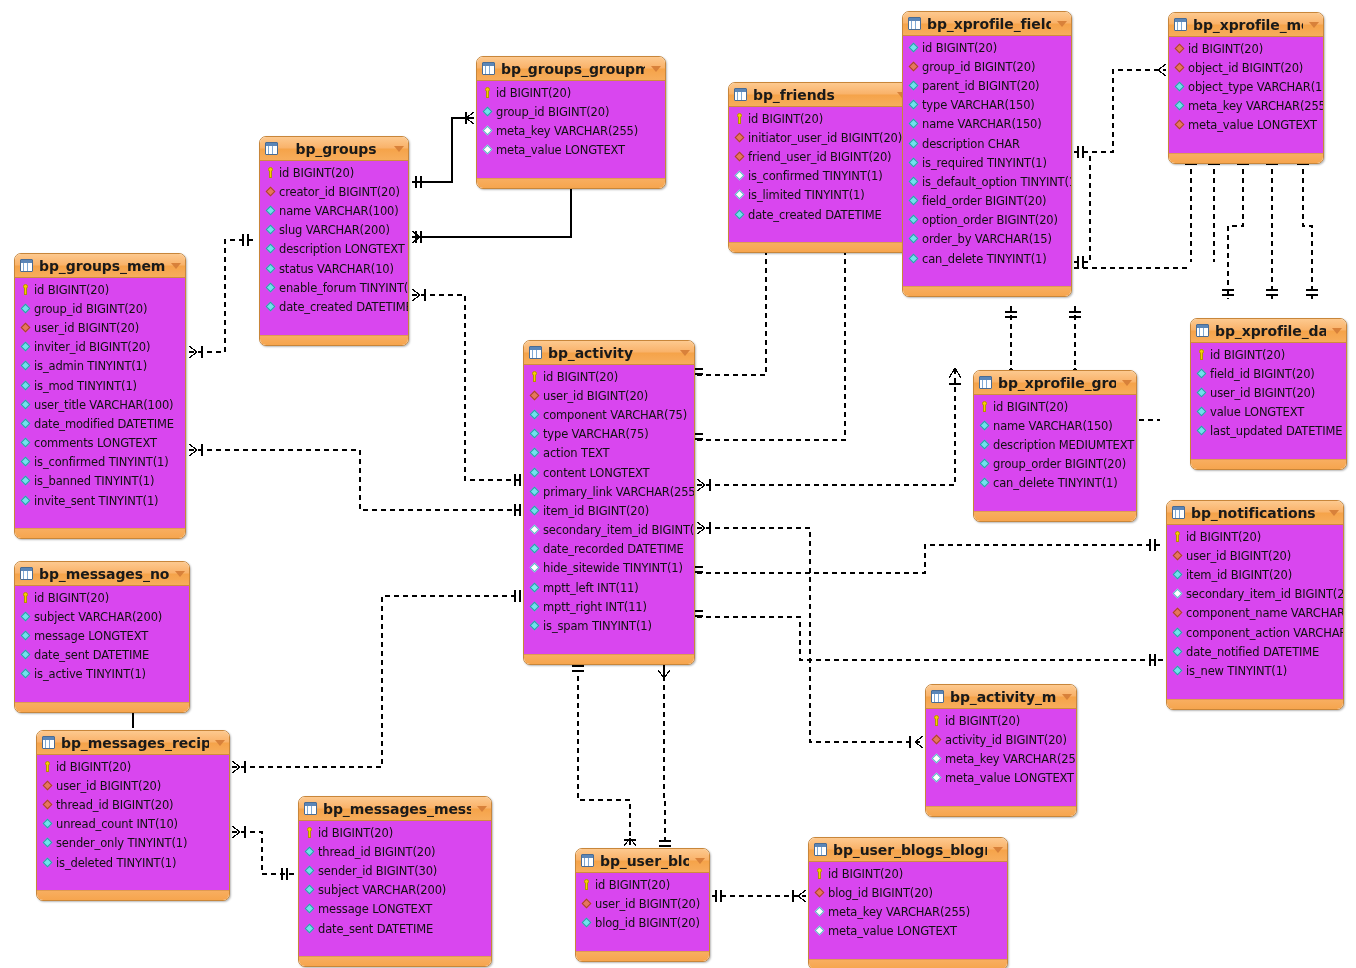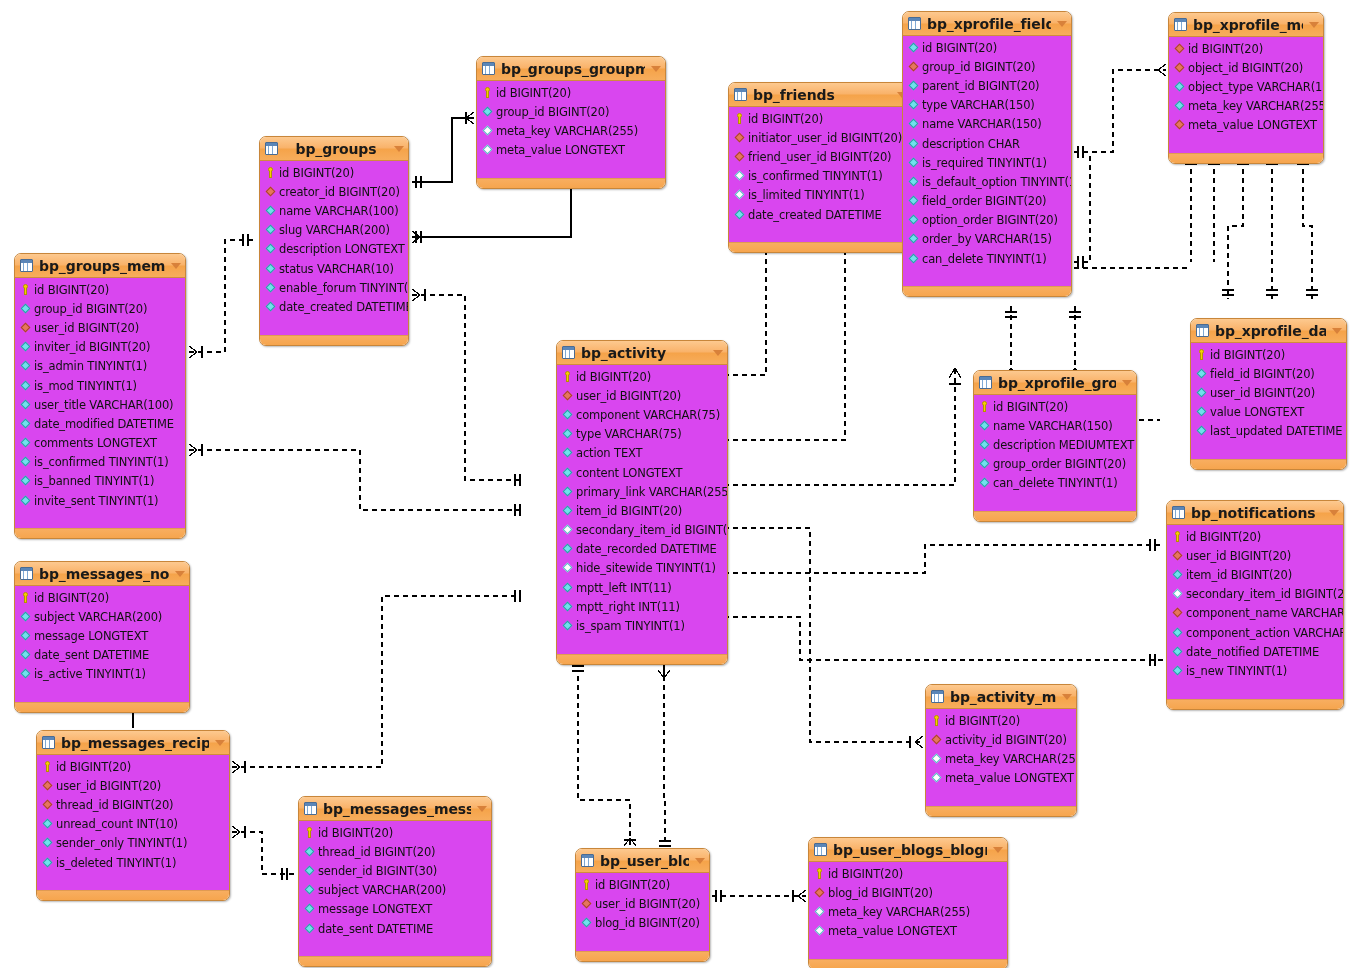--- a/index.html
+++ b/index.html
@@ -597,21 +597,21 @@
             <span class="g col-filled dia"></span>
             <span class="col-label">group_order BIGINT(20)</span>
           </div>
           <div class="col">
             <span class="g col-filled dia"></span>
             <span class="col-label">can_delete TINYINT(1)</span>
           </div>
         </div>
         <div class="tbl-foot"></div>
       </div>
-      <div class="tbl" style="left: 523px; top: 340px; width: 172px; margin-left: 33px;">
+      <div class="tbl" style="left: 523px; top: 340px; width: 172px;">
         <div class="tbl-hdr">
           <span class="tbl-ico"></span>
           <span class="tbl-name">bp_activity</span>
           <span class="tbl-caret"></span>
         </div>
         <div class="tbl-body">
           <div class="col">
             <span class="g pk"></span>
             <span class="col-label">id BIGINT(20)</span>
           </div>

